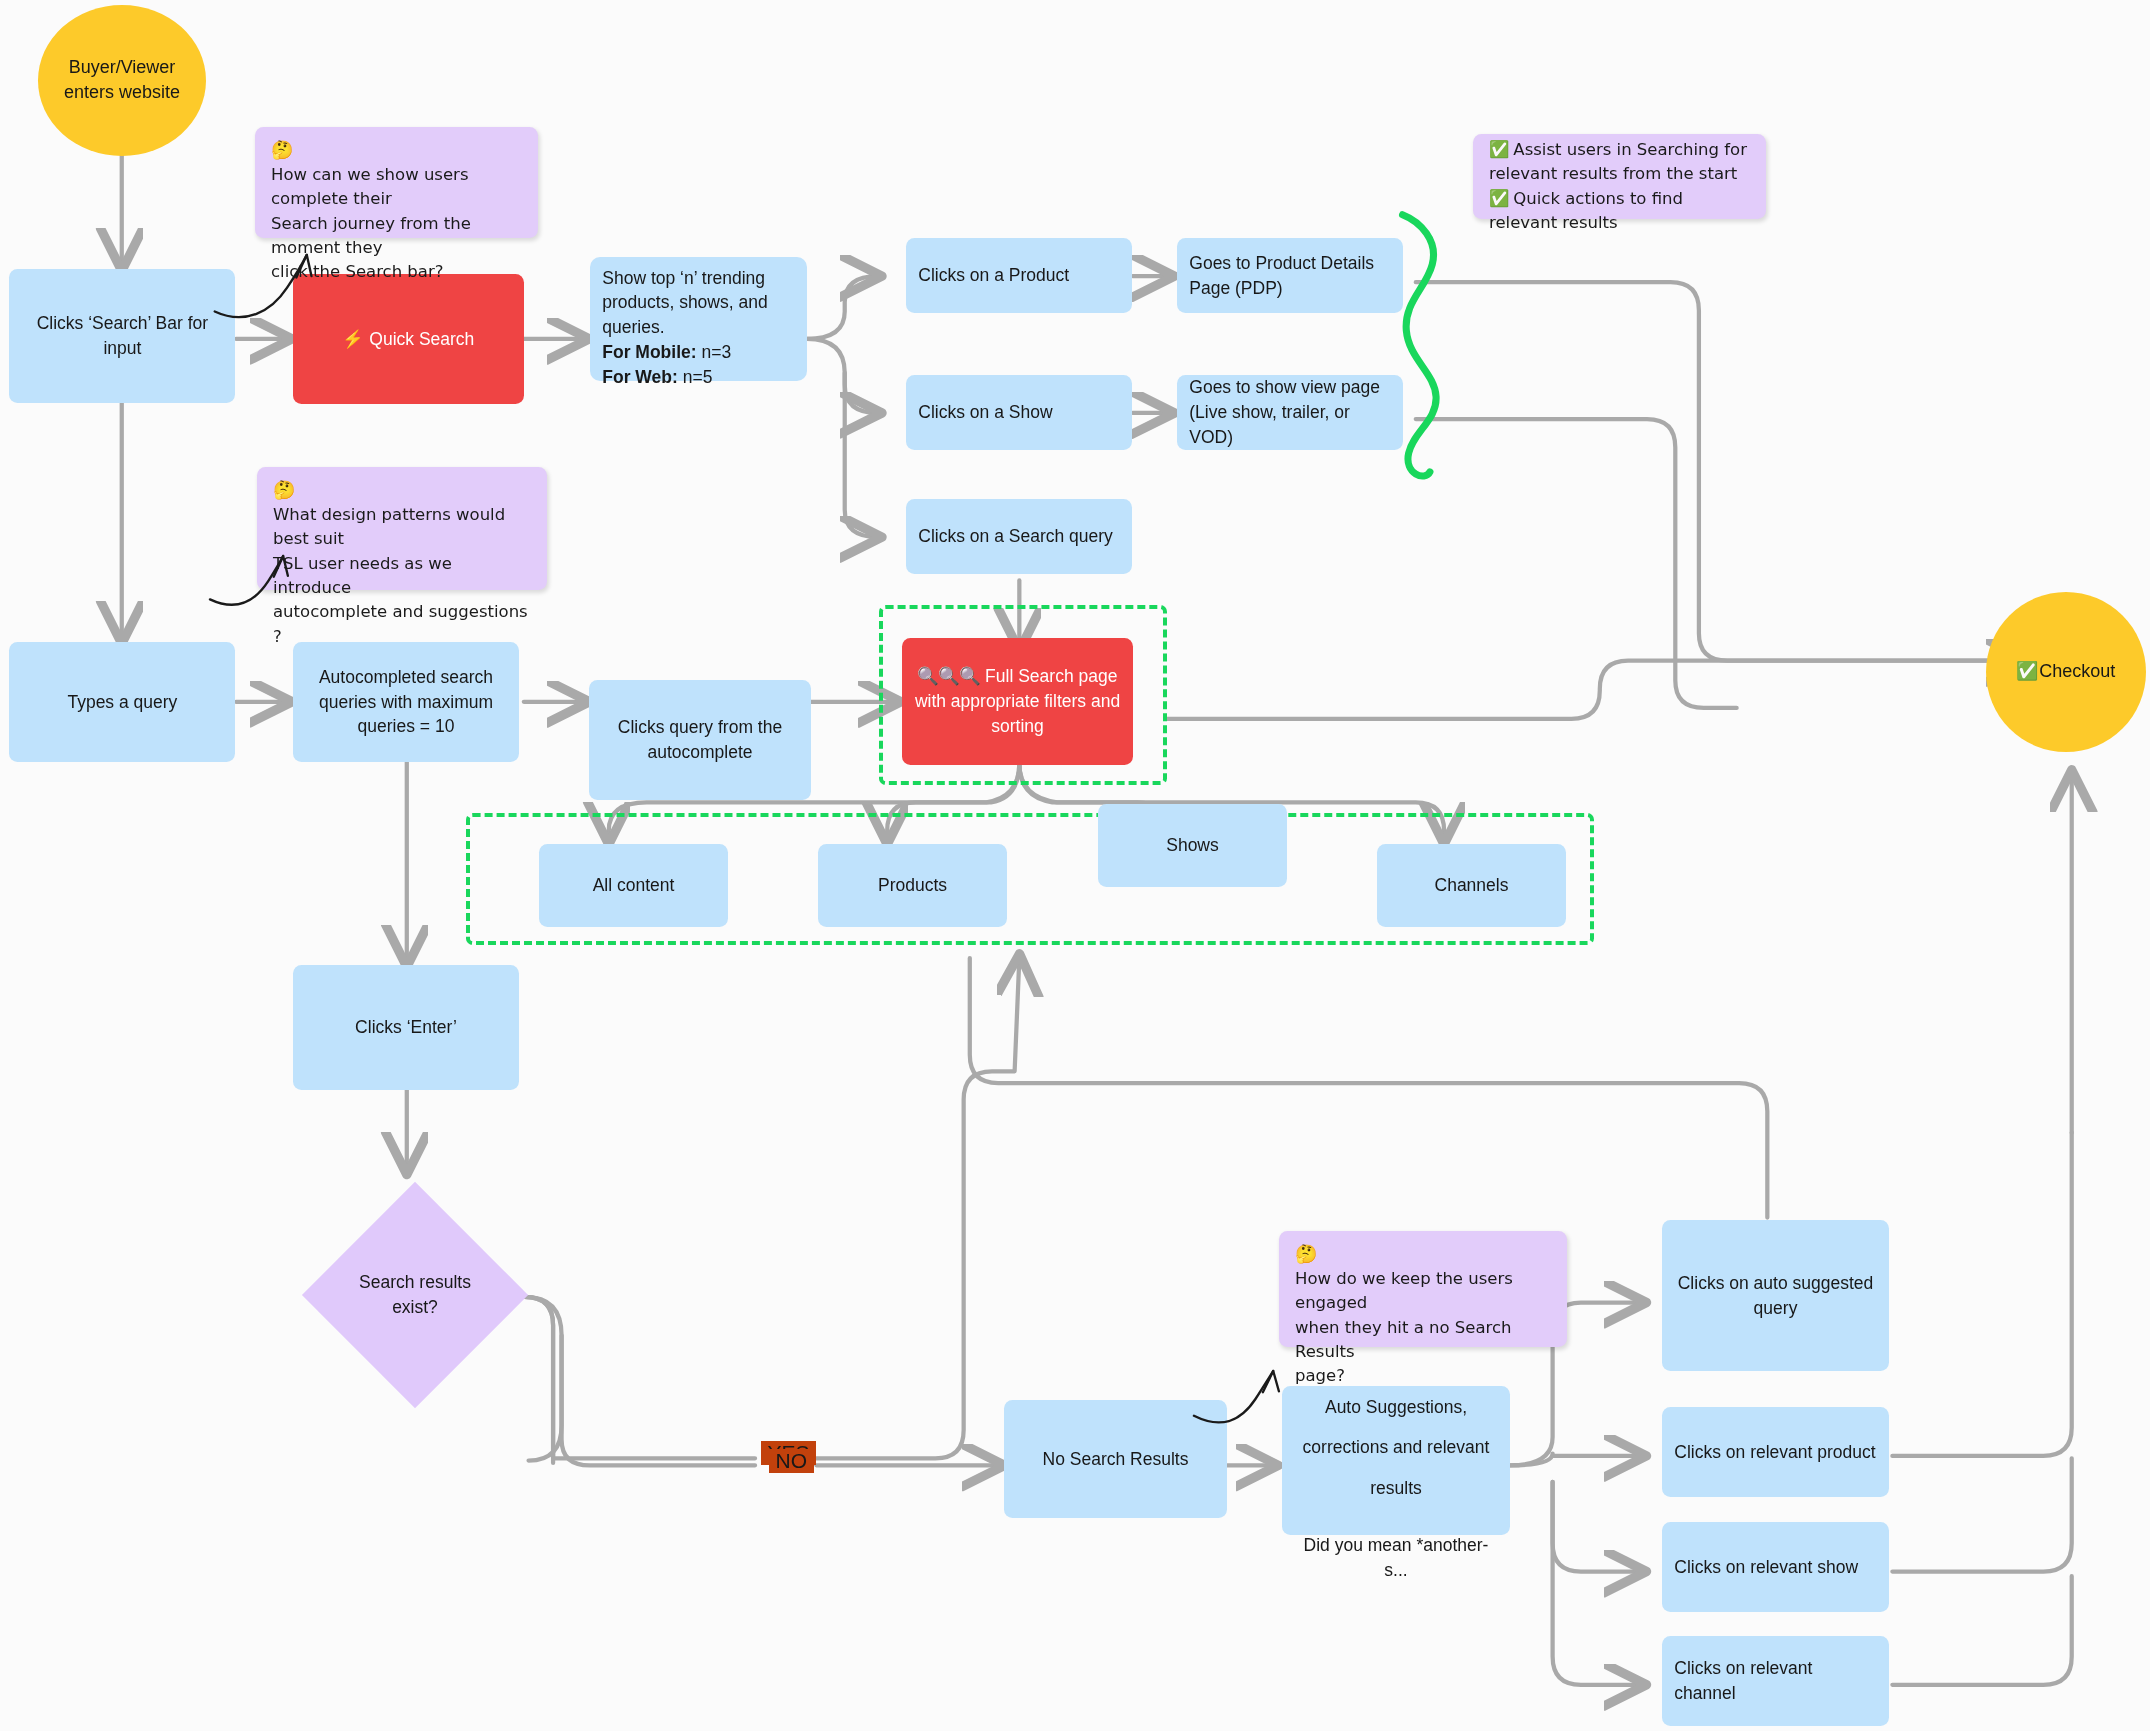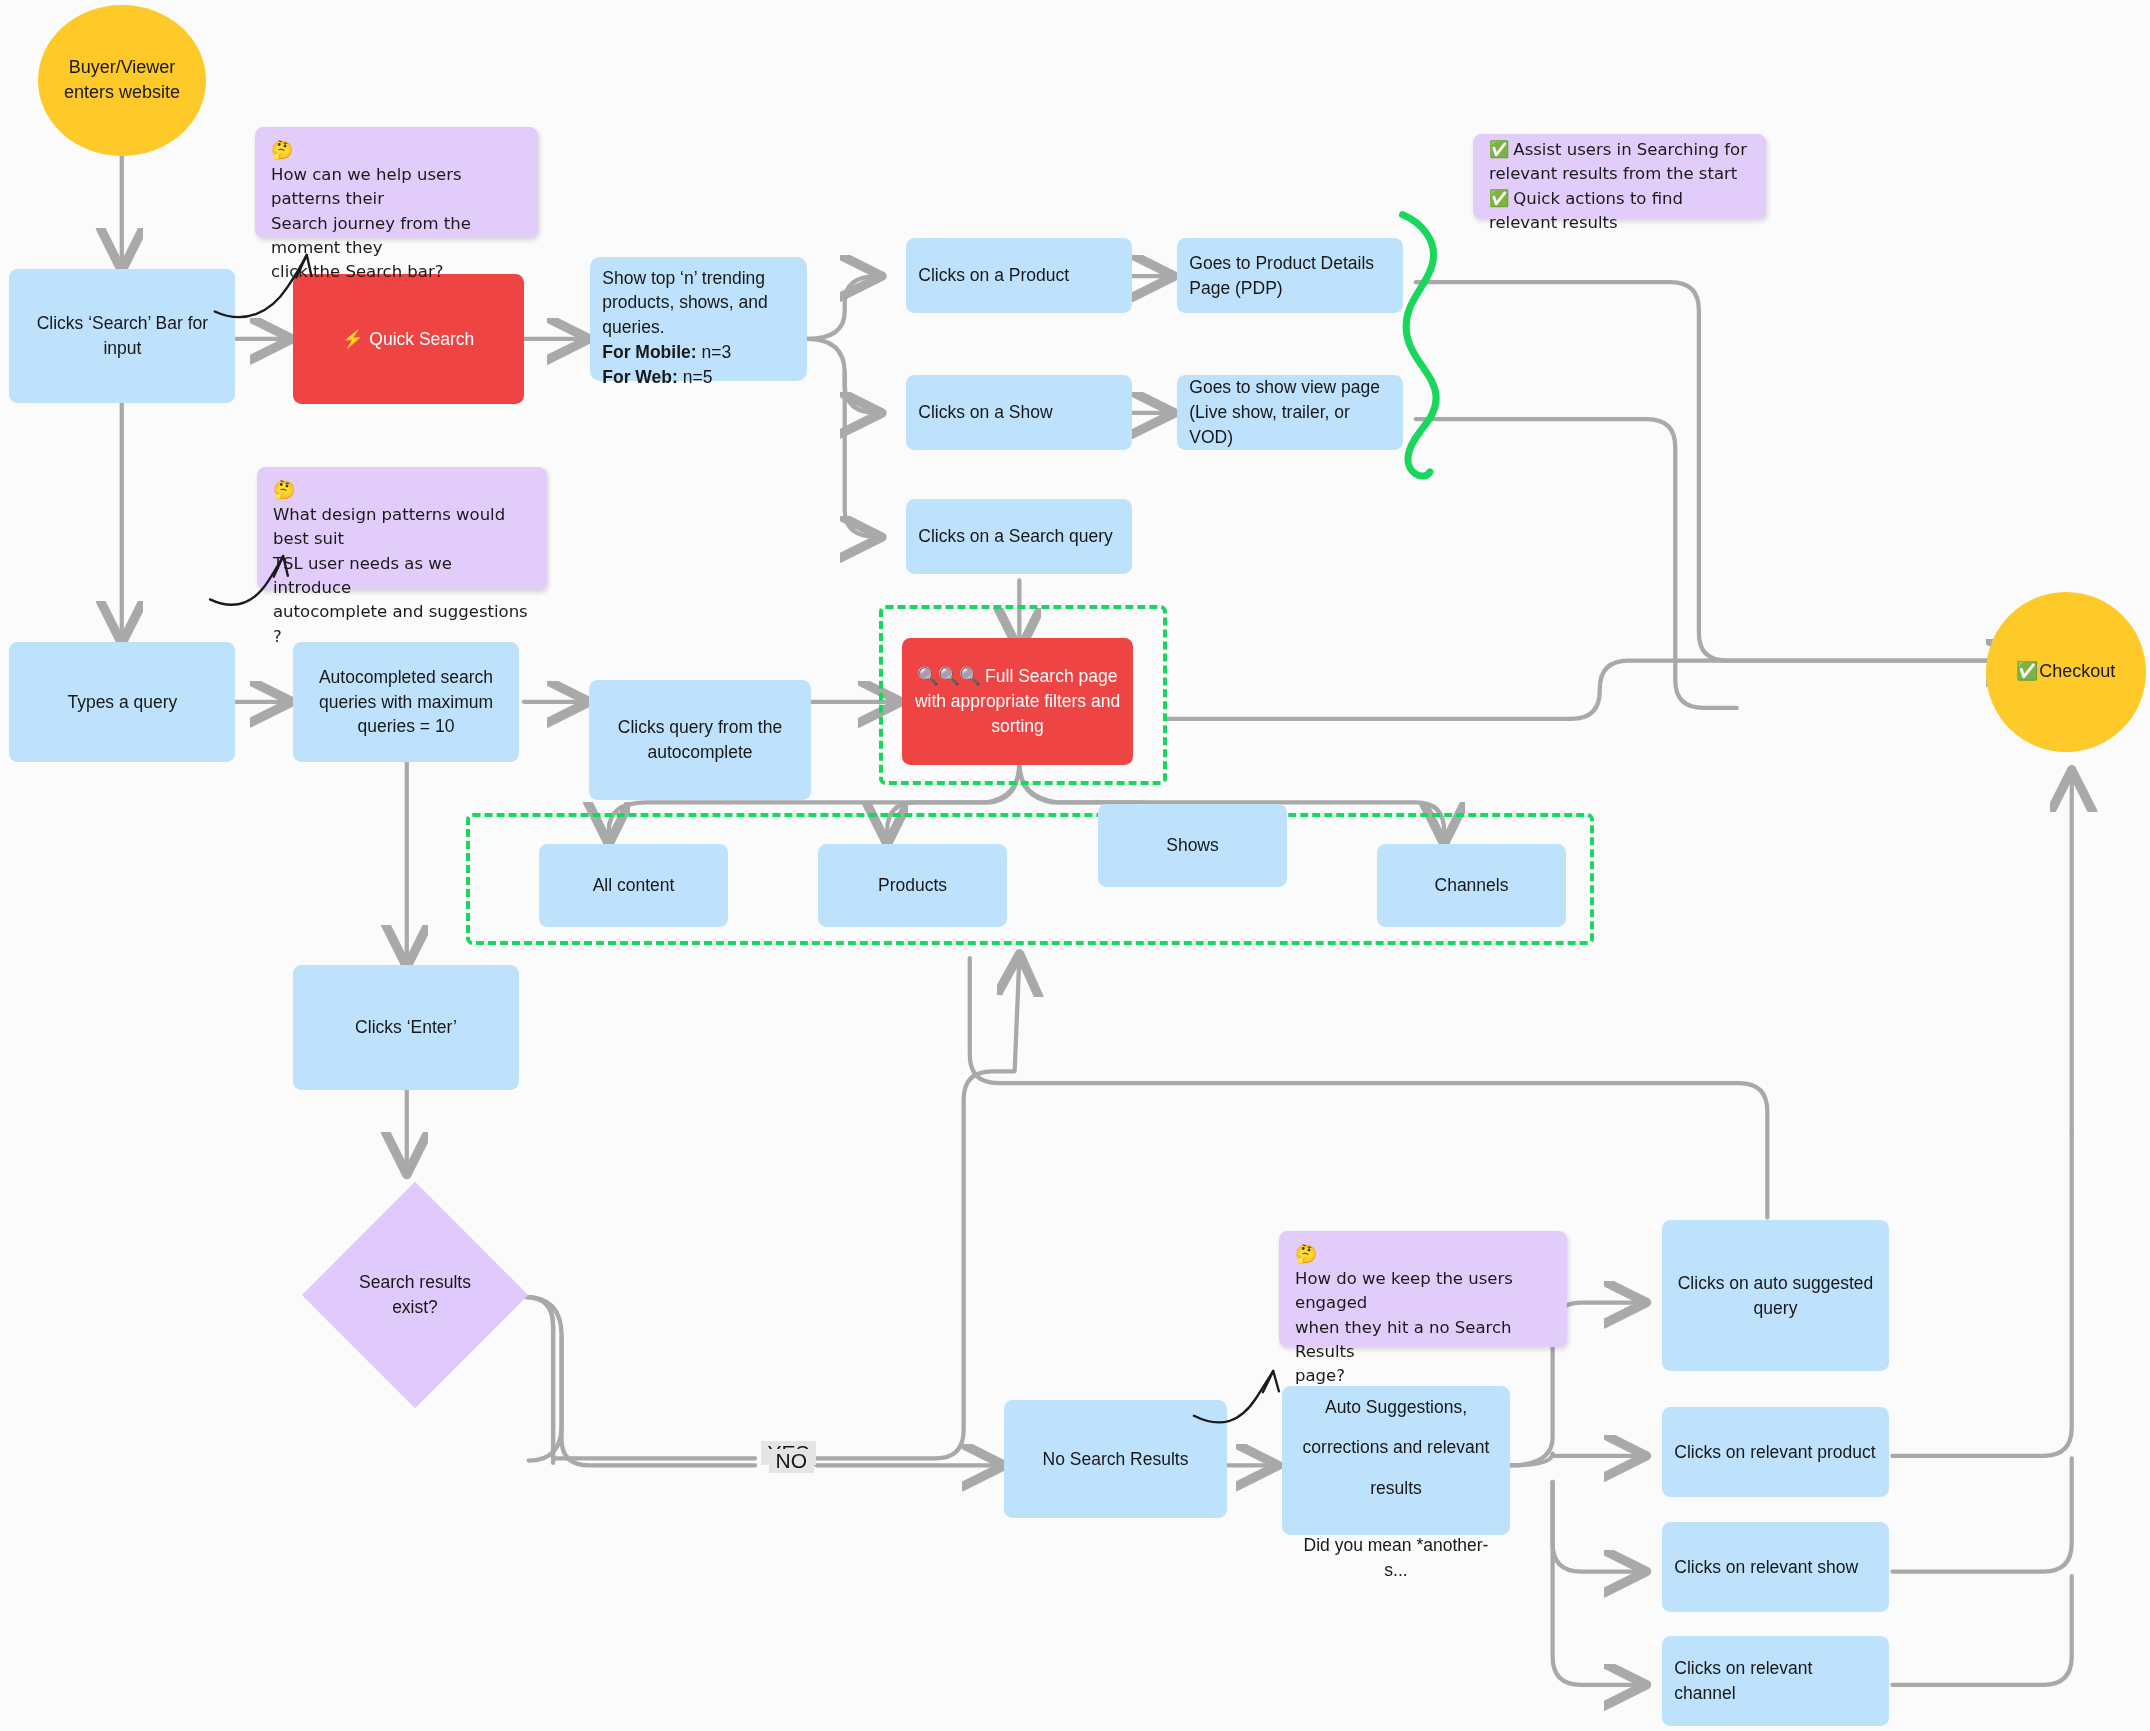--- a/index.html
+++ b/index.html
@@ -83,21 +83,21 @@
   }
   .note .emoji { font-size: 18px; display:block; margin-bottom: 3.8px; line-height:1; }
   .note .line { display: block; }
   .note.ticks .line { display:block; }
   .tick { color: #16c44a; font-weight: bold; margin-right: 3.8px; }
   .edge-label {
     position: absolute;
     font-size: 21px;
     color: #181818;
     z-index: 5;
-    background: #e5e5e5;
+    background: #c2410c;
     padding: 0 6.6px;
     font-family: "Liberation Sans", sans-serif;
   }
   .dashed-region {
     position: absolute;
     border: 4.2px dashed #19d75c;
     border-radius: 6.6px;
     z-index: 1;
   }
   .node-multi { flex-direction: column; }
@@ -298,21 +298,21 @@
   <div class="node lightblue" style="left:1662px; top:1636px; width:227px; height:90px; justify-content:flex-start; text-align:left;">
     <span>Clicks on relevant channel</span>
   </div>
 
   <div class="ellipse" style="left:1986px; top:592px; width:160px; height:160px;">
     <span><span>✅</span><span>Checkout</span></span>
   </div>
 
   <div class="note" style="left:255px; top:127px; width:283px; height:111px;">
     <span class="emoji">🤔</span>
-    <span class="line">How can we help users patterns their</span>
+    <span class="line">How can we show users complete their</span>
     <span class="line">Search journey from the moment they</span>
     <span class="line">click the Search bar?</span>
   </div>
 
   <div class="note" style="left:257px; top:467px; width:290px; height:123px;">
     <span class="emoji">🤔</span>
     <span class="line">What design patterns would best suit</span>
     <span class="line">TSL user needs as we introduce</span>
     <span class="line">autocomplete and suggestions ?</span>
   </div>

